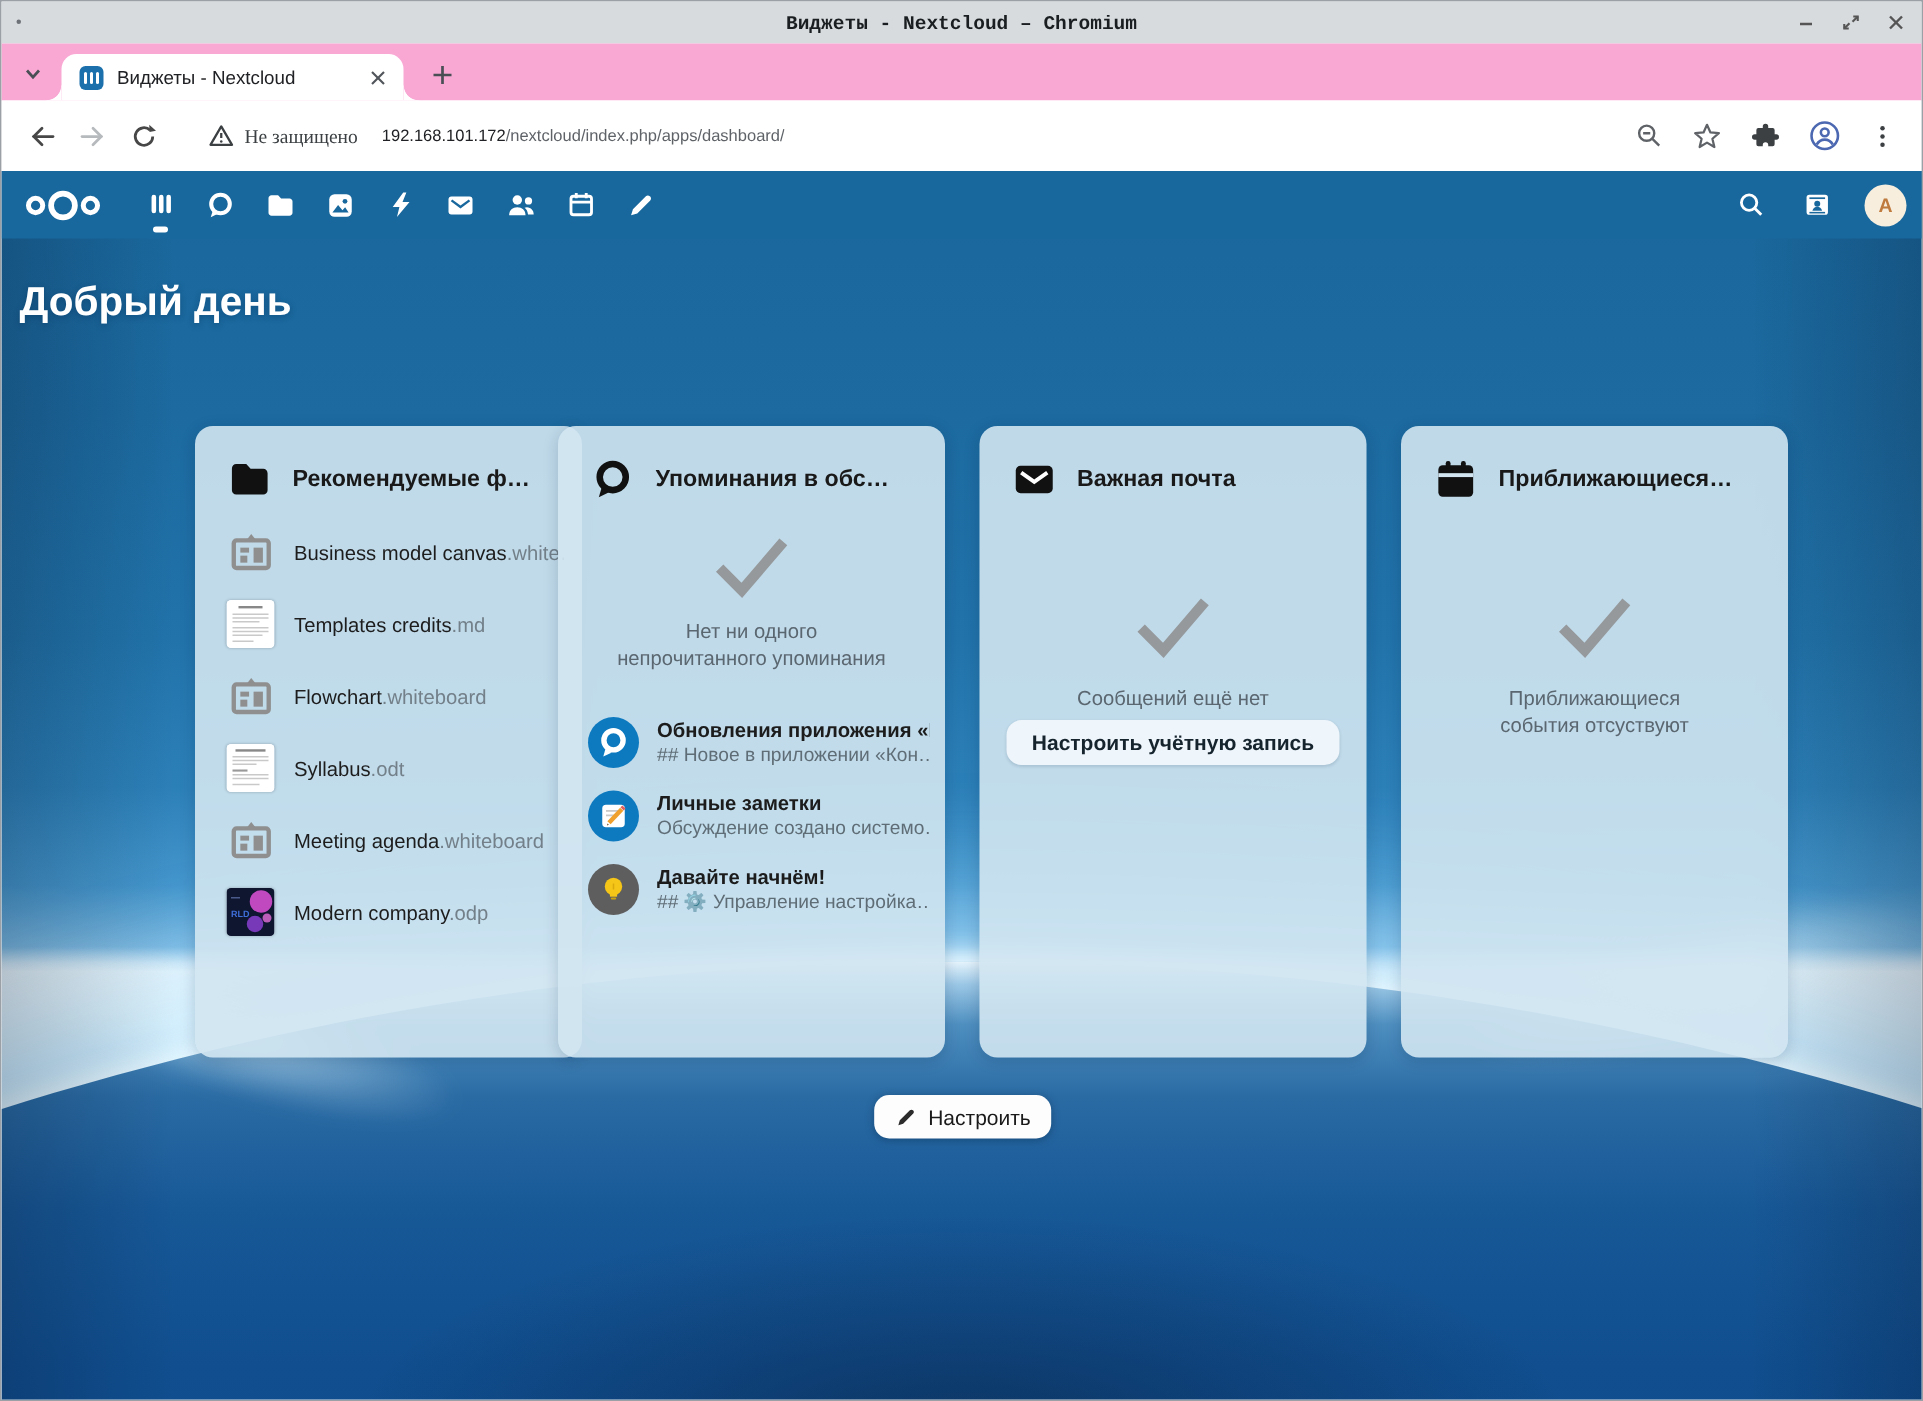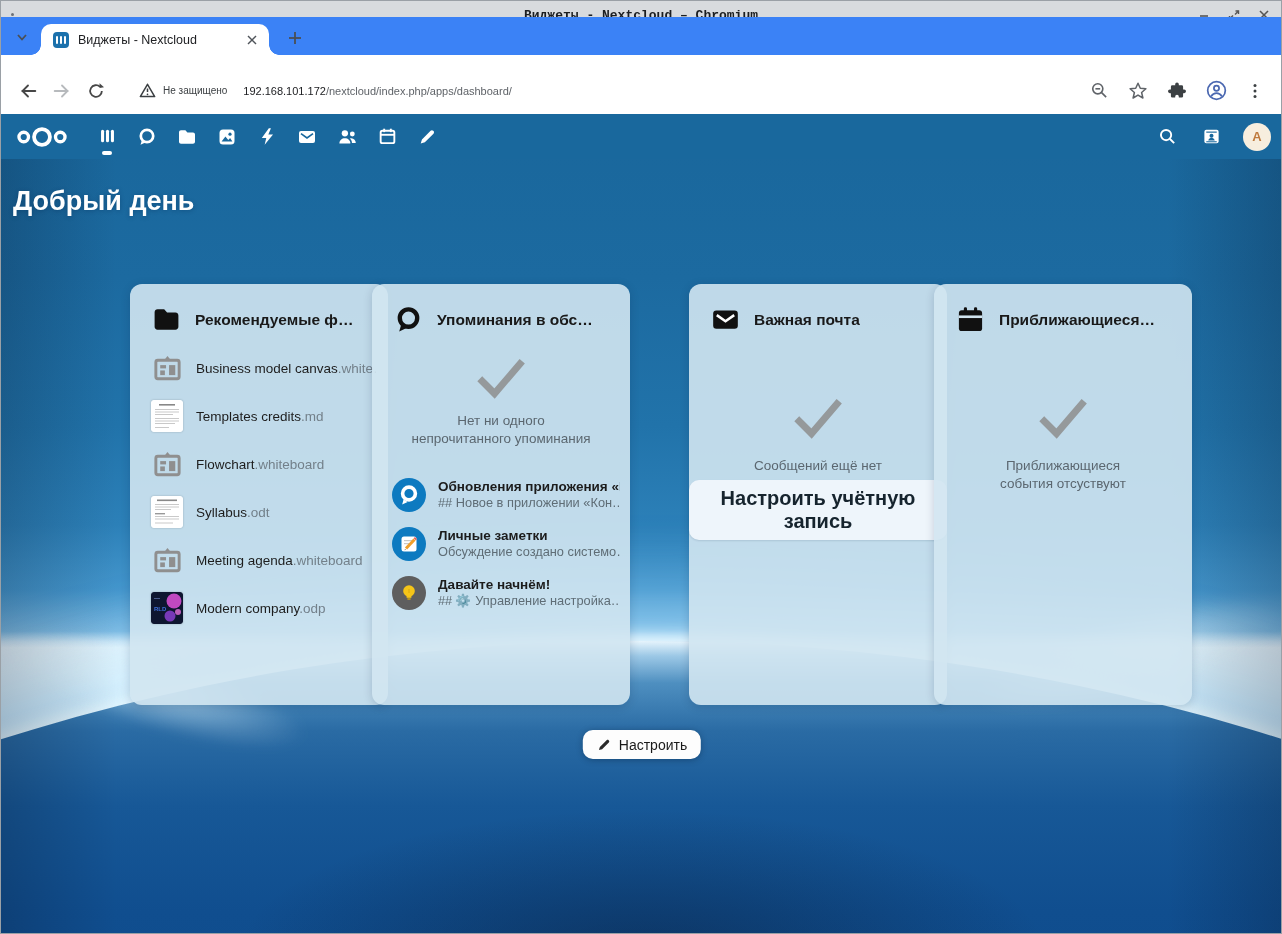--- a/index.html
+++ b/index.html
@@ -7,36 +7,36 @@
   .screen { position:relative; width:1282px; height:934px; background:#fff; border:1px solid #9aa0a6; overflow:hidden; }
 
   
   .titlebar { position:absolute; left:0; top:0; width:100%; height:28px; background:#d8dbde; display:flex; align-items:center;font-family:Liberation Mono, monospace; }
   .win-dot { position:absolute; left:10px; top:12px; width:3px; height:3px; border-radius:50%; background:#6d7278; }
   .win-title { flex:1; text-align:center; font-size:13px; font-weight:700; color:#1b1e21; }
   .win-controls { position:absolute; right:8px; top:0; height:28px; display:flex; align-items:center; gap:12px; }
   .win-btn { width:18px; height:18px; display:flex; align-items:center; justify-content:center; cursor:default; }
 
   
-  .tabstrip { position:absolute; left:0; top:16px; width:100%; height:38px; background:#3b82f6; }
+  .tabstrip { position:absolute; left:0; top:28px; width:100%; height:38px; background:#f9a8d4; }
   .tab-chevron { position:absolute; left:10px; top:9px; width:22px; height:22px; display:flex; align-items:center; justify-content:center; }
   .tab { position:absolute; left:40px; top:7px; width:228px; height:31px; background:#fff; border-radius:10px 10px 0 0; display:flex; align-items:center; padding:0 8px 0 12px; }
   .tab::before { content:""; position:absolute; left:-10px; bottom:0; width:10px; height:10px; background:radial-gradient(circle at 0 0, rgba(0,0,0,0) 9.5px, #fff 10px); }
   .tab::after  { content:""; position:absolute; right:-10px; bottom:0; width:10px; height:10px; background:radial-gradient(circle at 100% 0, rgba(0,0,0,0) 9.5px, #fff 10px); }
   .favicon { width:16px; height:16px; border-radius:4px; background:#1c71ac; display:flex; align-items:center; justify-content:center; gap:1.5px; flex:0 0 16px; }
   .favicon i { display:block; width:2.3px; height:8px; background:#fff; border-radius:1px; }
   .tab-title { flex:1; margin-left:9px; font-size:12.5px; color:#202124; white-space:nowrap; overflow:hidden; }
   .tab-close { width:18px; height:18px; display:flex; align-items:center; justify-content:center; }
   .newtab { position:absolute; left:282px; top:9px; width:24px; height:24px; display:flex; align-items:center; justify-content:center; }
 
   
   .toolbar { position:absolute; left:0; top:66px; width:100%; height:47px; background:#fff; display:flex; align-items:center; padding:0 10px; }
   .nav-btn { width:34px; height:34px; display:flex; align-items:center; justify-content:center; }
   .omnibox { flex:1; height:34px; display:flex; align-items:center; margin:0 10px 0 14px; padding:0 12px; border-radius:17px; background:#fff; overflow:hidden; }
-  .sec-label { font-size:10px; color:#3c4043; margin:0 16px 0 7px; white-space:nowrap; }
+  .sec-label { font-size:13px; color:#3c4043; margin:0 16px 0 7px; white-space:nowrap;font-family:Liberation Serif, serif; }
   .url { font-size:11px; white-space:nowrap; overflow:hidden; }
   .url .host { color:#202124; }
   .url .path { color:#5f6368; }
   .tool-icons { display:flex; align-items:center; gap:15px; margin-right:4px; }
   .tool-btn { width:24px; height:24px; display:flex; align-items:center; justify-content:center; }
 
   
   .page { position:absolute; left:0; top:113px; width:1282px; height:821px; overflow:hidden;
     background:linear-gradient(180deg,#19679c 0%,#1c6aa0 20%,#2173aa 38%,#2c80b8 50%,#4496cc 58%,#7ab9e2 63%,#cfe8f7 64.3%,#eaf7fd 65%);
   }
@@ -56,21 +56,21 @@
   .ncbar { position:absolute; left:0; top:0; width:100%; height:45px; background:#19689d; display:flex; align-items:center; padding:0 12px; z-index:5; }
   .nc-logo { margin:0 18px 0 2px; display:flex; align-items:center; }
   .navapp { position:relative; width:40px; height:45px; display:flex; align-items:center; justify-content:center; }
   .navapp.active::after { content:""; position:absolute; left:50%; bottom:4px; width:10px; height:4px; margin-left:-5px; border-radius:2px; background:#fff; }
   .nc-right { margin-left:auto; display:flex; align-items:center; gap:4px; }
   .nc-avatar { width:28px; height:28px; margin-left:8px; border-radius:50%; background:#f7eede; color:#bf7a3d; font-size:13px; font-weight:700; display:flex; align-items:center; justify-content:center; }
 
   .greeting { position:absolute; left:12px; top:72px; width:100%; text-align:left; color:#fff; font-size:27px; font-weight:700; z-index:4; text-shadow:0 1px 4px rgba(0,40,80,0.35); }
 
   .card { position:absolute; top:170px; width:258px; height:421px; border-radius:12px; background:rgba(209,229,241,0.9); box-shadow:0 2px 10px rgba(0,30,60,0.18); z-index:4; }
-  .card.c1 { left:90px;margin-left:39px; } .card.c2 { left:371px; } .card.c3 { left:688px; } .card.c4 { left:933px; }
+  .card.c1 { left:90px;margin-left:39px; } .card.c2 { left:371px; } .card.c3 { left:652px; } .card.c4 { left:933px; }
   .card-head { display:flex; align-items:center; gap:14px; padding:21px 14px 10px 22px; }
   .card-title { font-size:15.5px; font-weight:700; color:#191919; white-space:nowrap; overflow:hidden; }
 
   .file-row { height:48px; display:flex; align-items:center; gap:12px; padding:0 12px 0 20px; }
   .file-ic { width:34px; height:34px; flex:0 0 34px; display:flex; align-items:center; justify-content:center; }
   .file-name { font-size:13.5px; color:#1d1d1d; white-space:nowrap; overflow:hidden; }
   .file-name .ext { color:#73808a; }
   .thumb { width:32px; height:32px; border-radius:3px; box-shadow:0 0 2px rgba(0,0,0,0.25); }
 
   .check-wrap { position:absolute; left:0; width:100%; display:flex; justify-content:center; }
@@ -80,21 +80,21 @@
 
   .mention-list { position:absolute; left:0; top:186px; width:100%; }
   .mention { height:49px; display:flex; align-items:center; gap:12px; padding:0 10px 0 20px; }
   .m-avatar { width:34px; height:34px; border-radius:50%; flex:0 0 34px; display:flex; align-items:center; justify-content:center; }
   .m-avatar.blue { background:#0d7ac0; } .m-avatar.gray { background:#5e5e5e; }
   .m-text { overflow:hidden; }
   .m-title { font-size:13.5px; font-weight:700; color:#1c1c1c; white-space:nowrap; overflow:hidden; }
   .m-sub { font-size:12.8px; color:#5f6d76; white-space:nowrap; overflow:hidden; margin-top:1px; }
 
   .mail-setup-wrap { position:absolute; left:0; top:196px; width:100%; text-align:center; }
-  .mail-setup { display:inline-block; padding:7px 17px; border-radius:10px; background:#eef5fb; font-size:20px; font-weight:700; color:#16242e; box-shadow:0 1px 2px rgba(0,30,60,0.12); cursor:pointer; border:none; font-family:inherit; }
+  .mail-setup { display:inline-block; padding:7px 17px; border-radius:10px; background:#eef5fb; font-size:14px; font-weight:700; color:#16242e; box-shadow:0 1px 2px rgba(0,30,60,0.12); cursor:pointer; border:none; font-family:inherit; }
 
   .customize { position:absolute; left:50%; top:616px; transform:translateX(-50%); height:29px; display:flex; align-items:center; gap:8px; padding:0 14px; border-radius:10px; background:#fdfdfd; box-shadow:0 1px 6px rgba(0,25,50,0.35); z-index:4; cursor:pointer; border:none; font-family:inherit; }
   .customize span { font-size:14px; font-weight:400; color:#1a1a1a; }
 </style>
 </head>
 <body>
 
 <div class="screen">
 
   <div class="titlebar">

